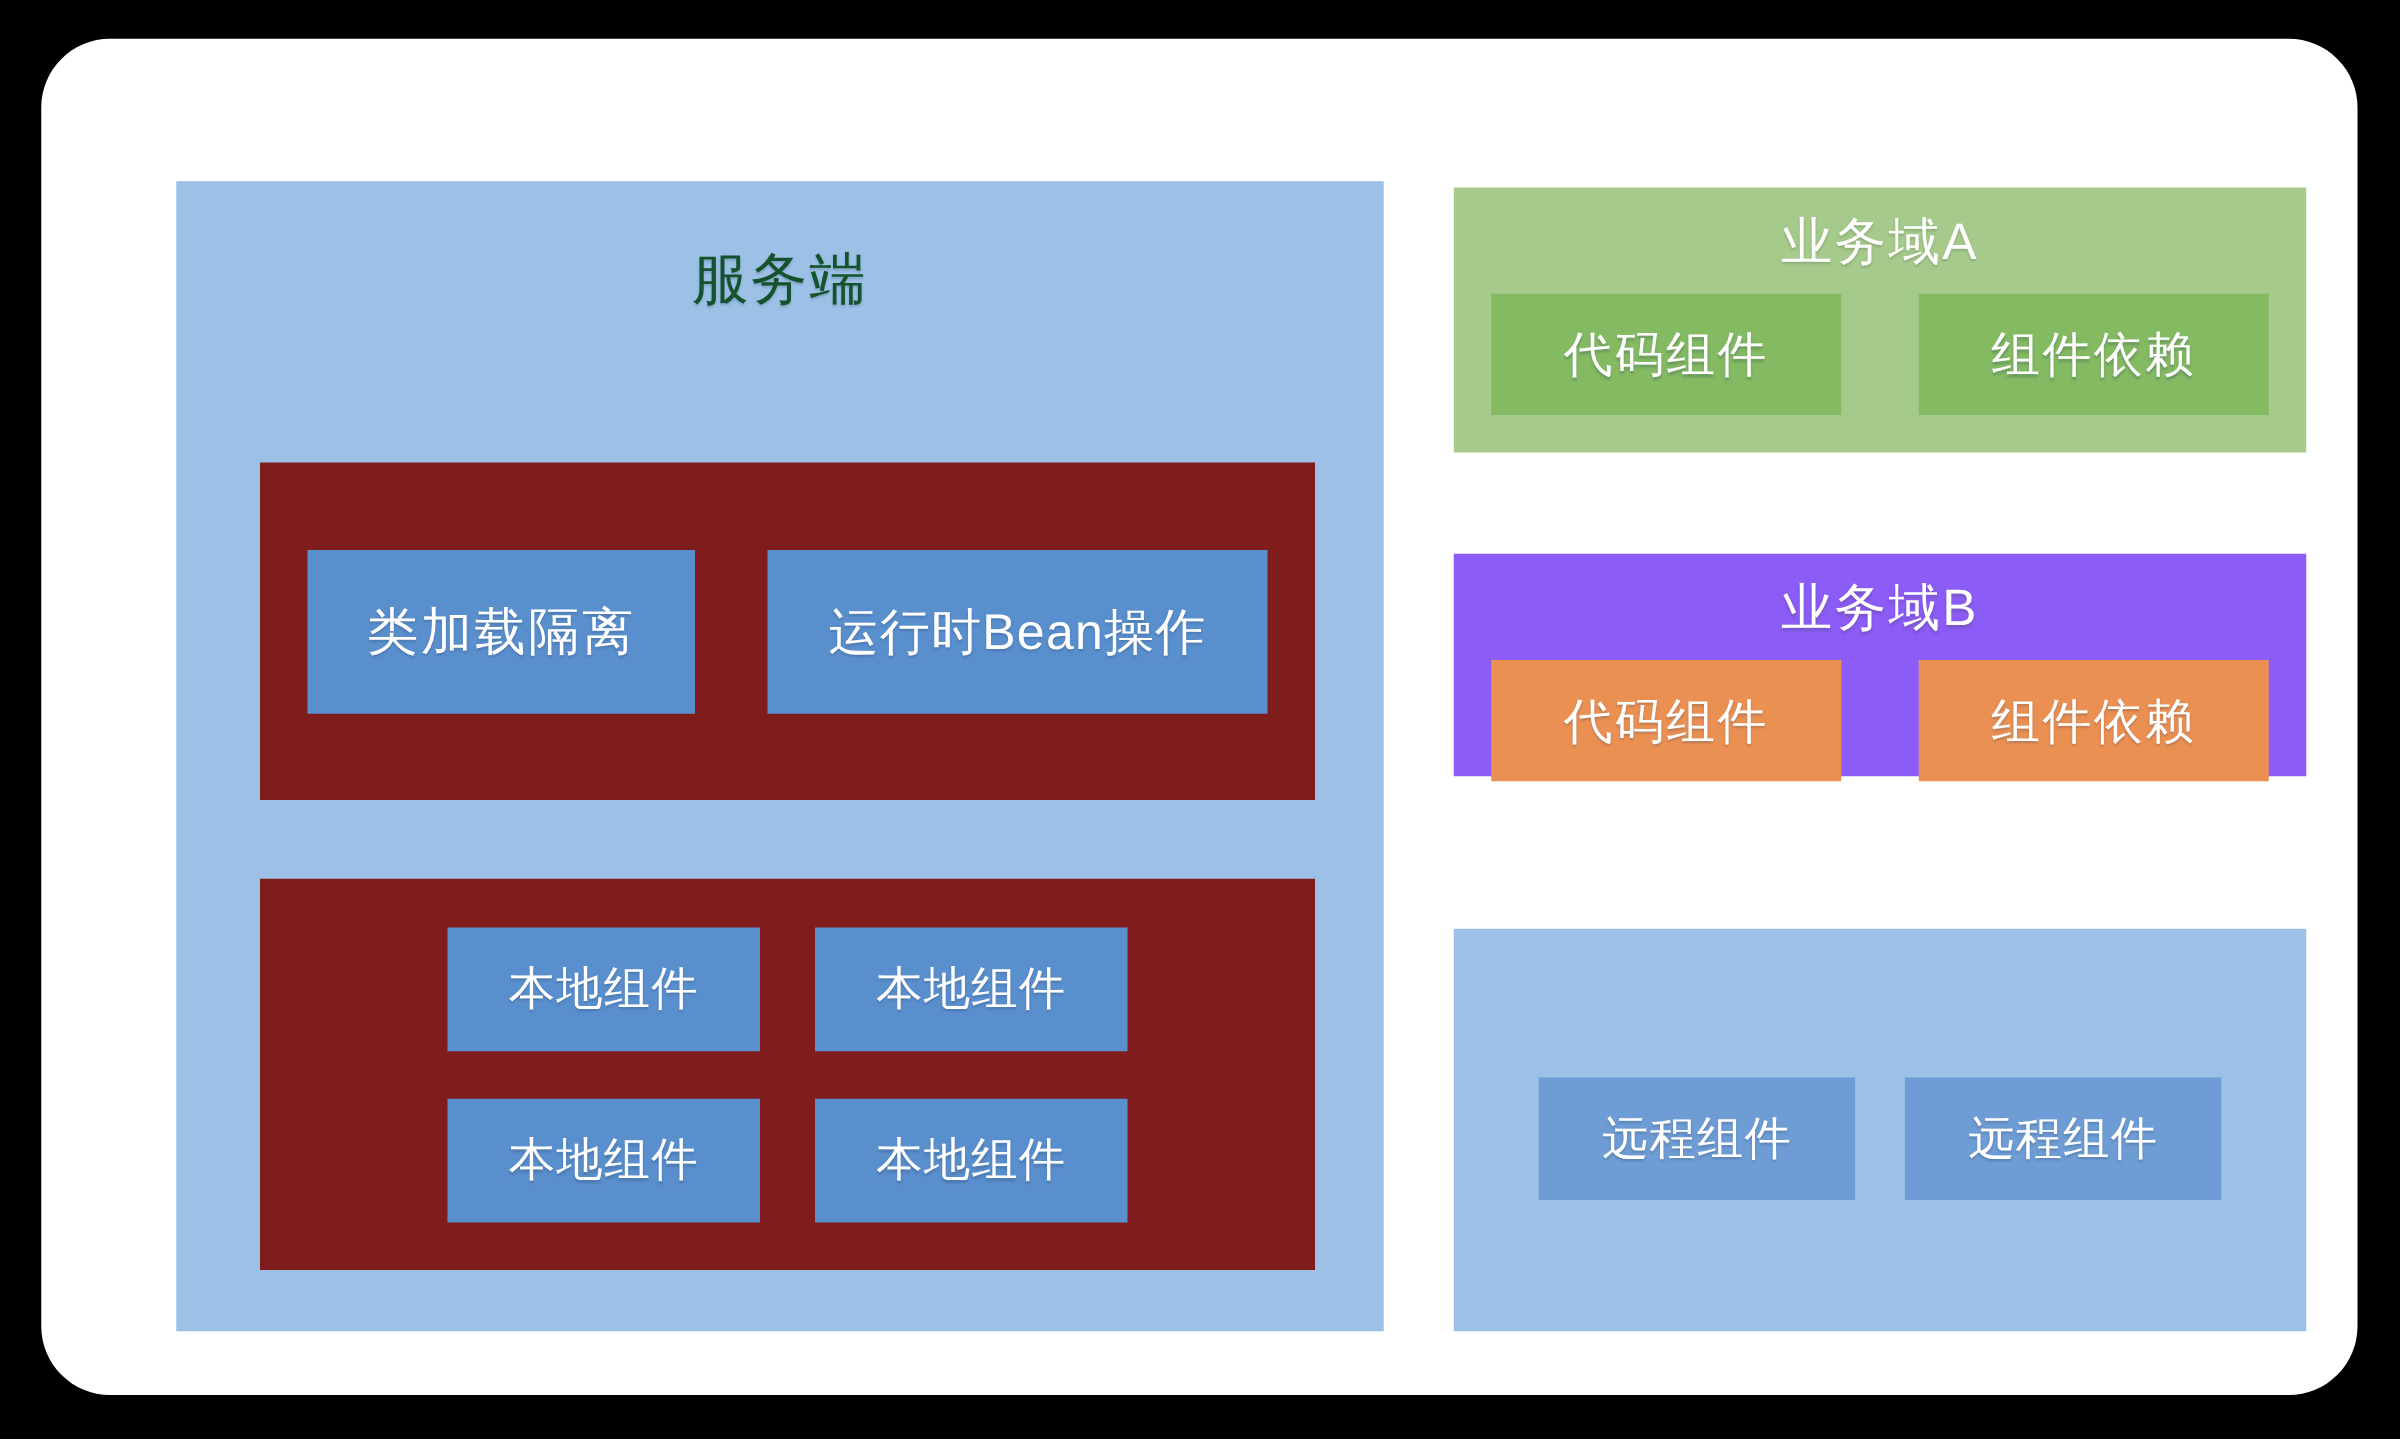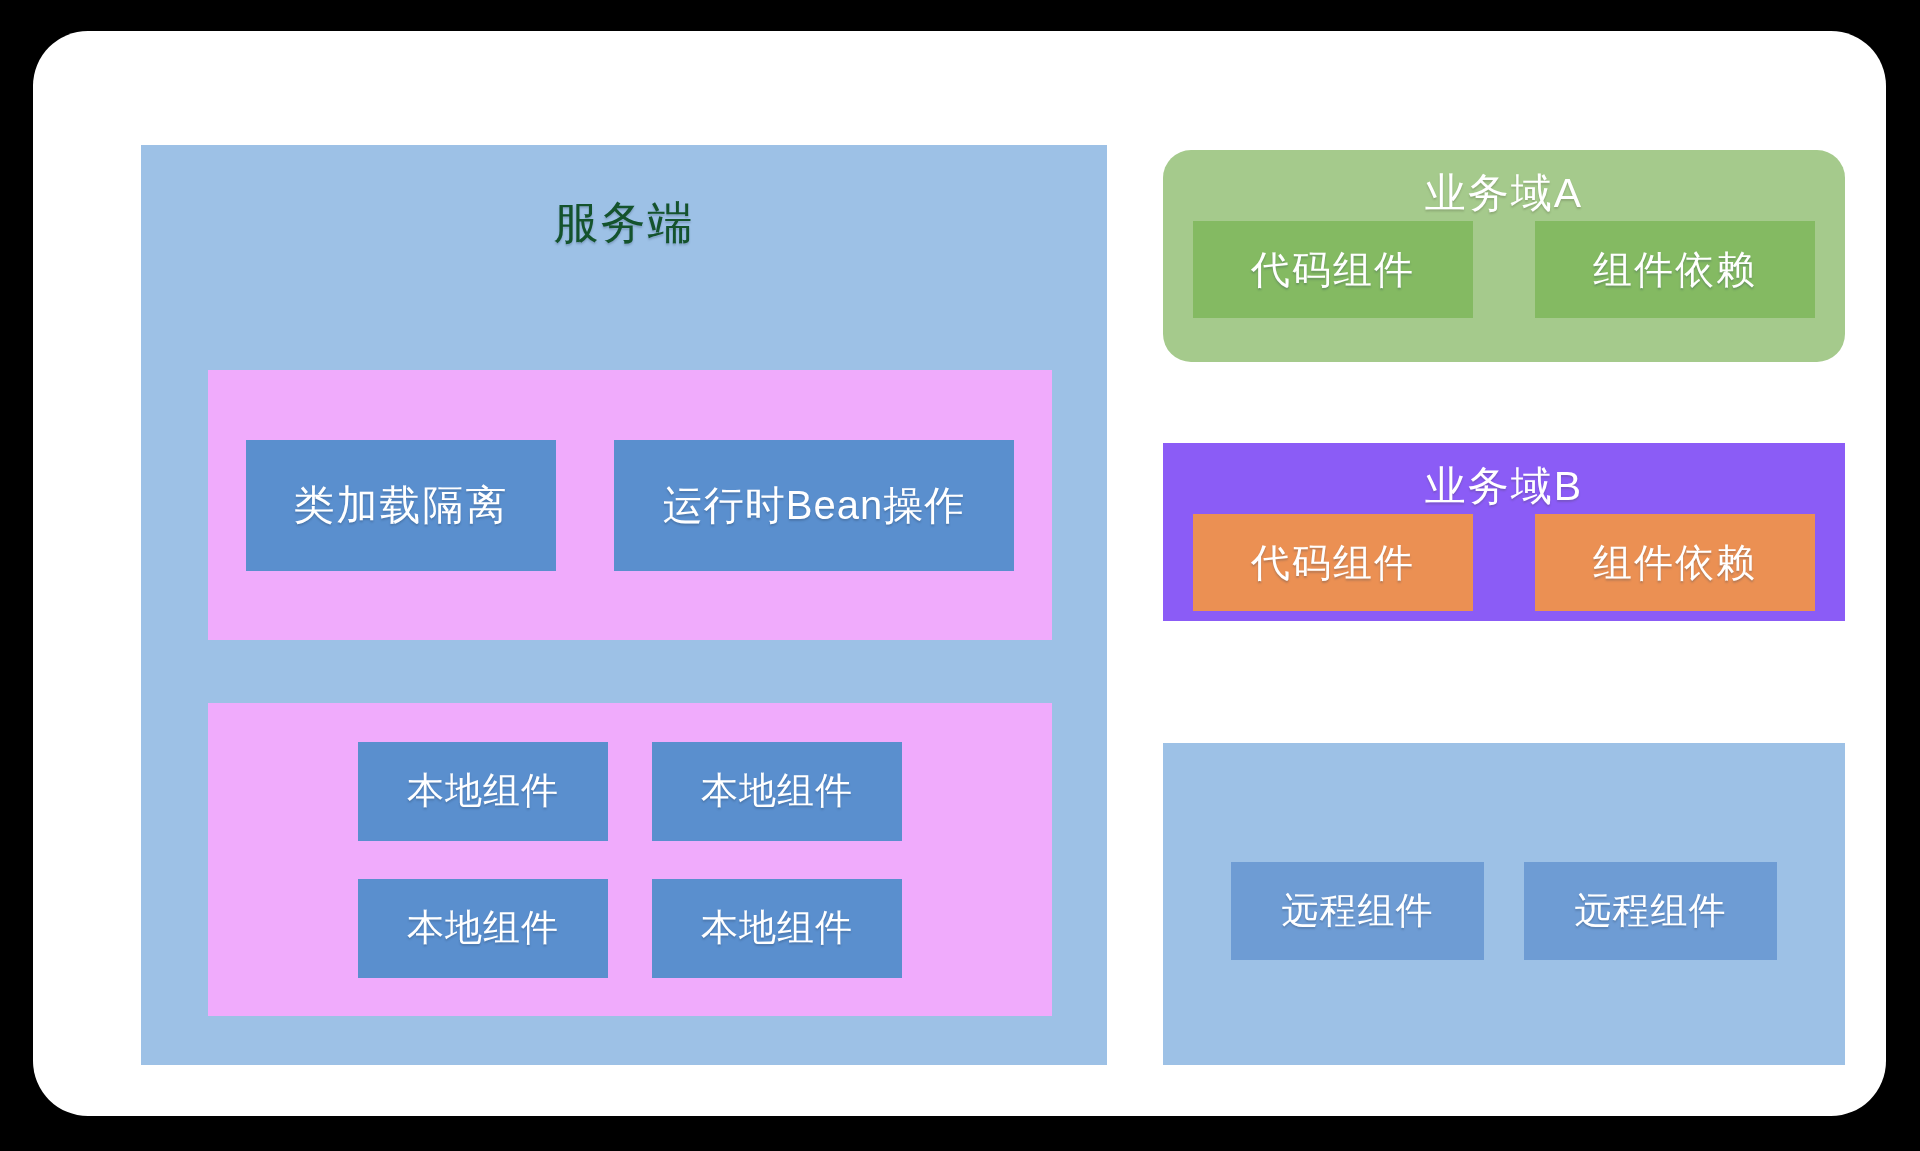--- a/index.html
+++ b/index.html
@@ -39,21 +39,21 @@
     top: 48px;
     left: 0;
     width: 100%;
     text-align: center;
     color: #14532d;
     font-size: 45px;
     letter-spacing: 2px;
     text-shadow: 0 2px 2px rgba(40, 60, 90, 0.25);
   }
   .group {
-    background: #f0abfc;
+    background: #7f1d1d;
     display: flex;
     align-items: center;
     justify-content: center;
     text-align: right;
   }
   .runtime-group {
     left: 175px;
     top: 339px;
     width: 844px;
     height: 270px;
@@ -89,36 +89,36 @@
     width: 682px;
     display: flex;
     flex-direction: column;
     align-items: center;
   }
   .domain-a {
     left: 1130px;
     top: 119px;
     height: 212px;
     background: #a5ca8c;
-    border-radius: 28px;
   }
   .domain-b {
     left: 1130px;
     top: 412px;
     height: 178px;
     background: #8b5cf6;
   }
   .domain-title {
     margin-top: 16px;
     color: #ffffff;
     font-size: 41px;
     letter-spacing: 2px;
     text-shadow: 0 2px 2px rgba(60, 60, 40, 0.22);
   }
   .domain-items {
+    margin-top: 14px;
     display: flex;
     gap: 62px;
   }
   .chip-domain { width: 280px; height: 97px; font-size: 39px; letter-spacing: 2px; }
   .chip-green  { background: #84ba62; }
   .chip-orange { background: #eb9053; }
 
   .remote-box {
     left: 1130px;
     top: 712px;

